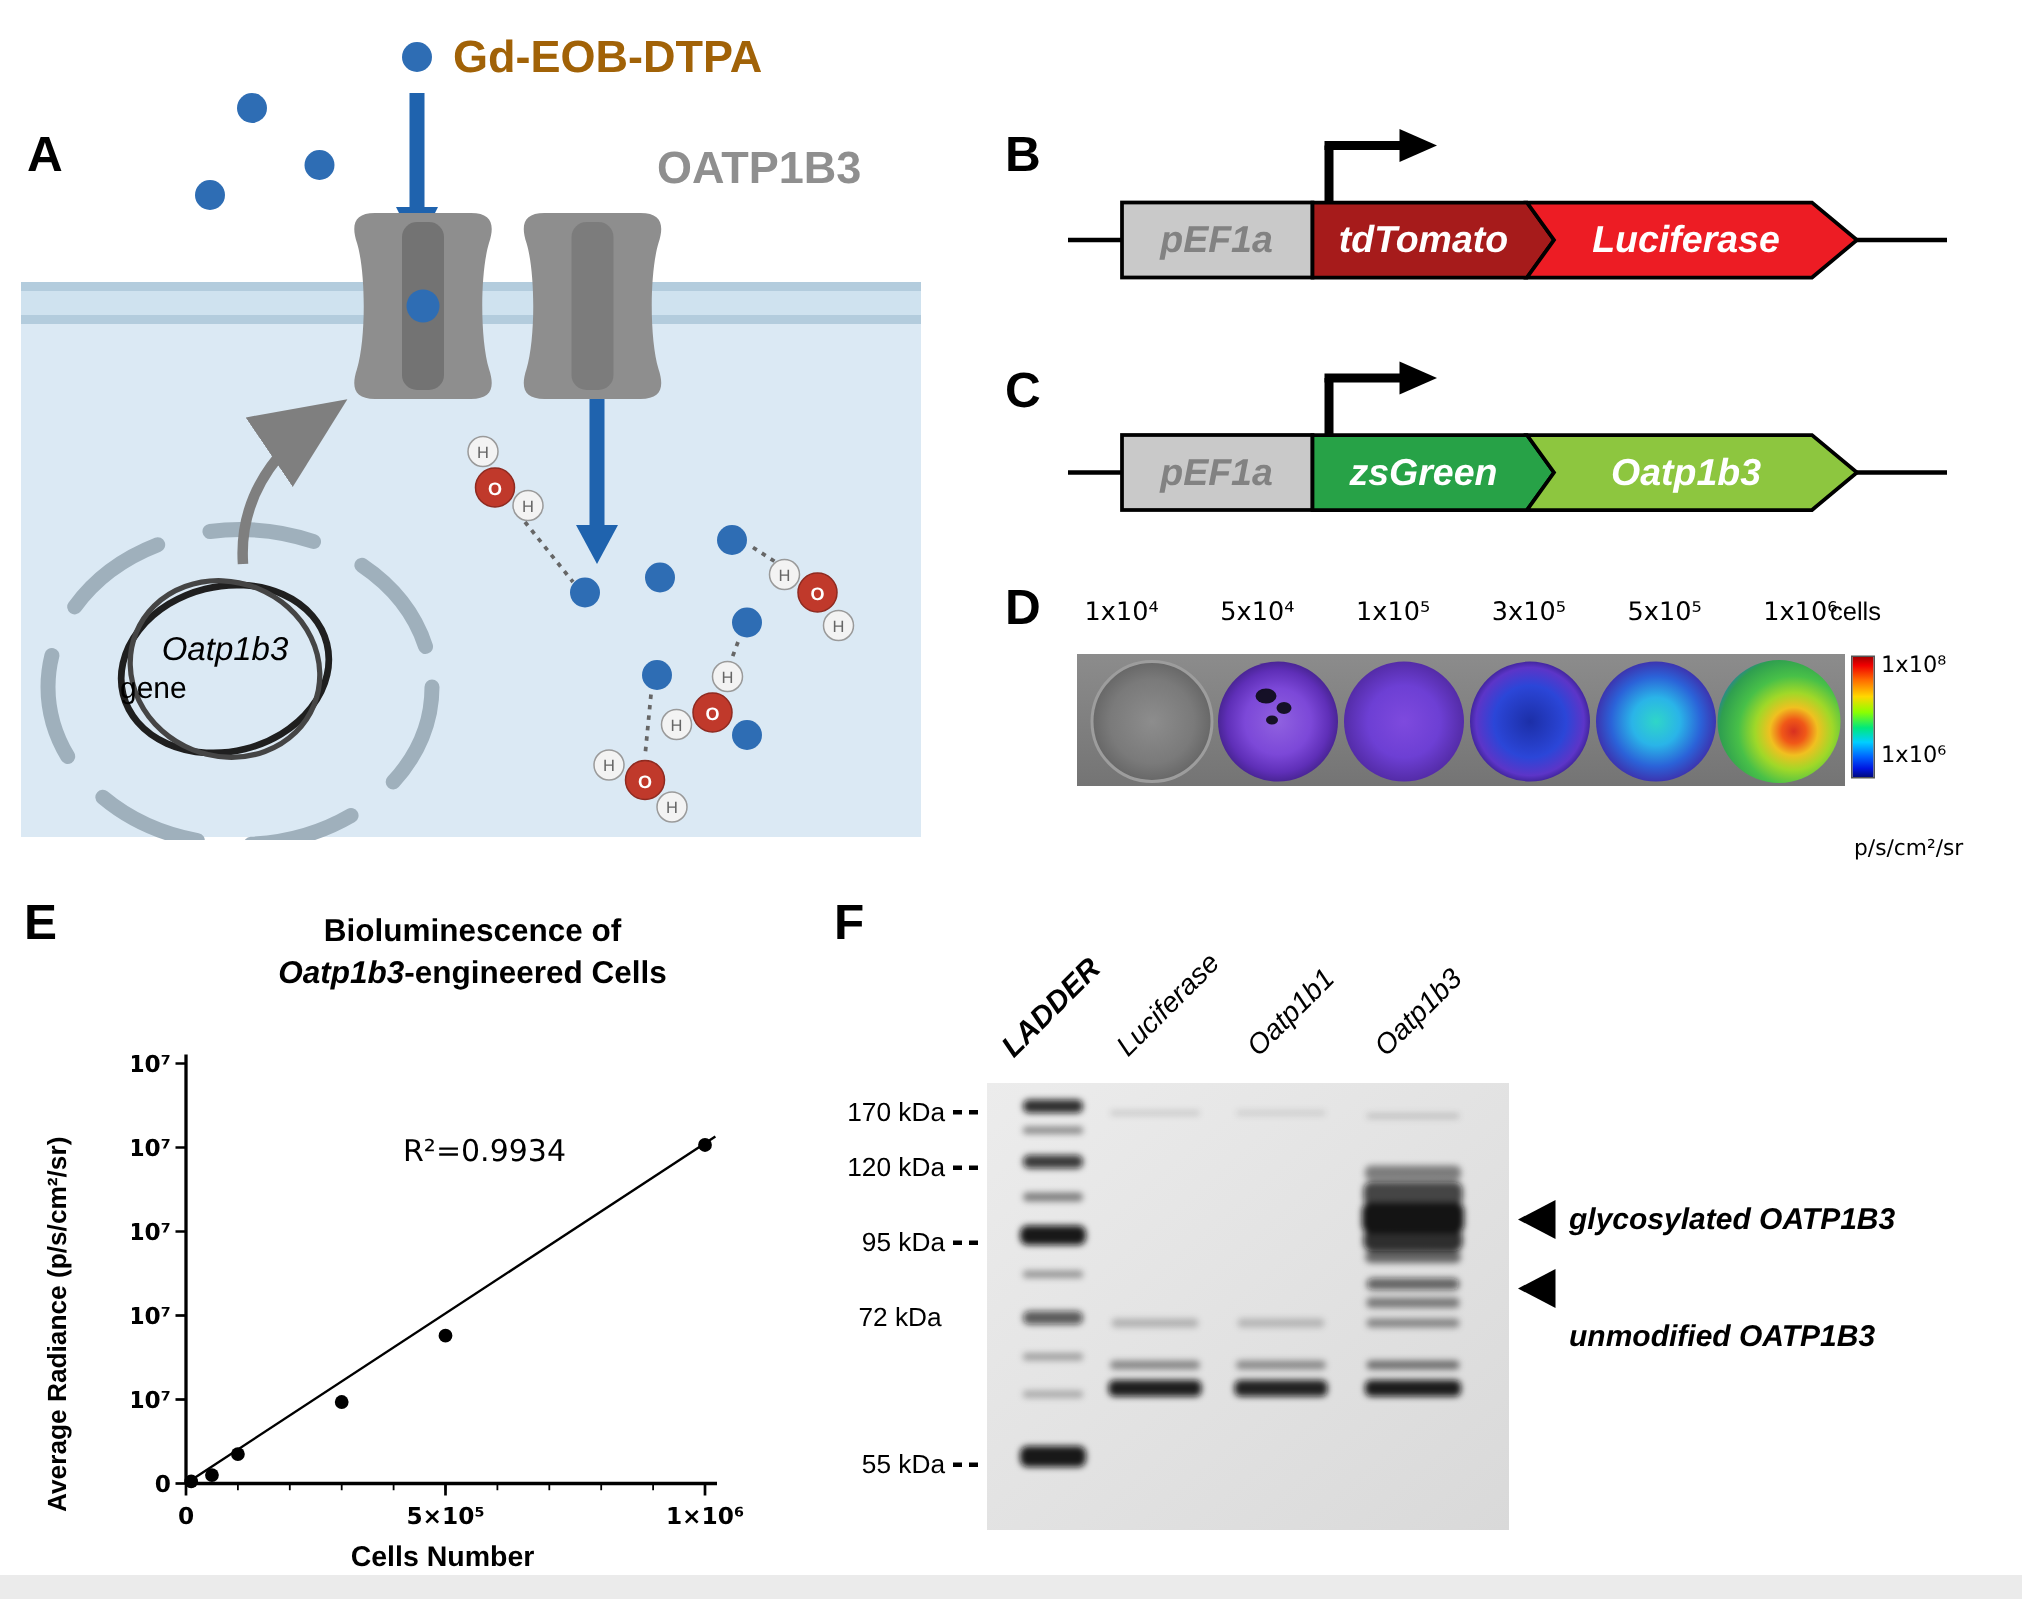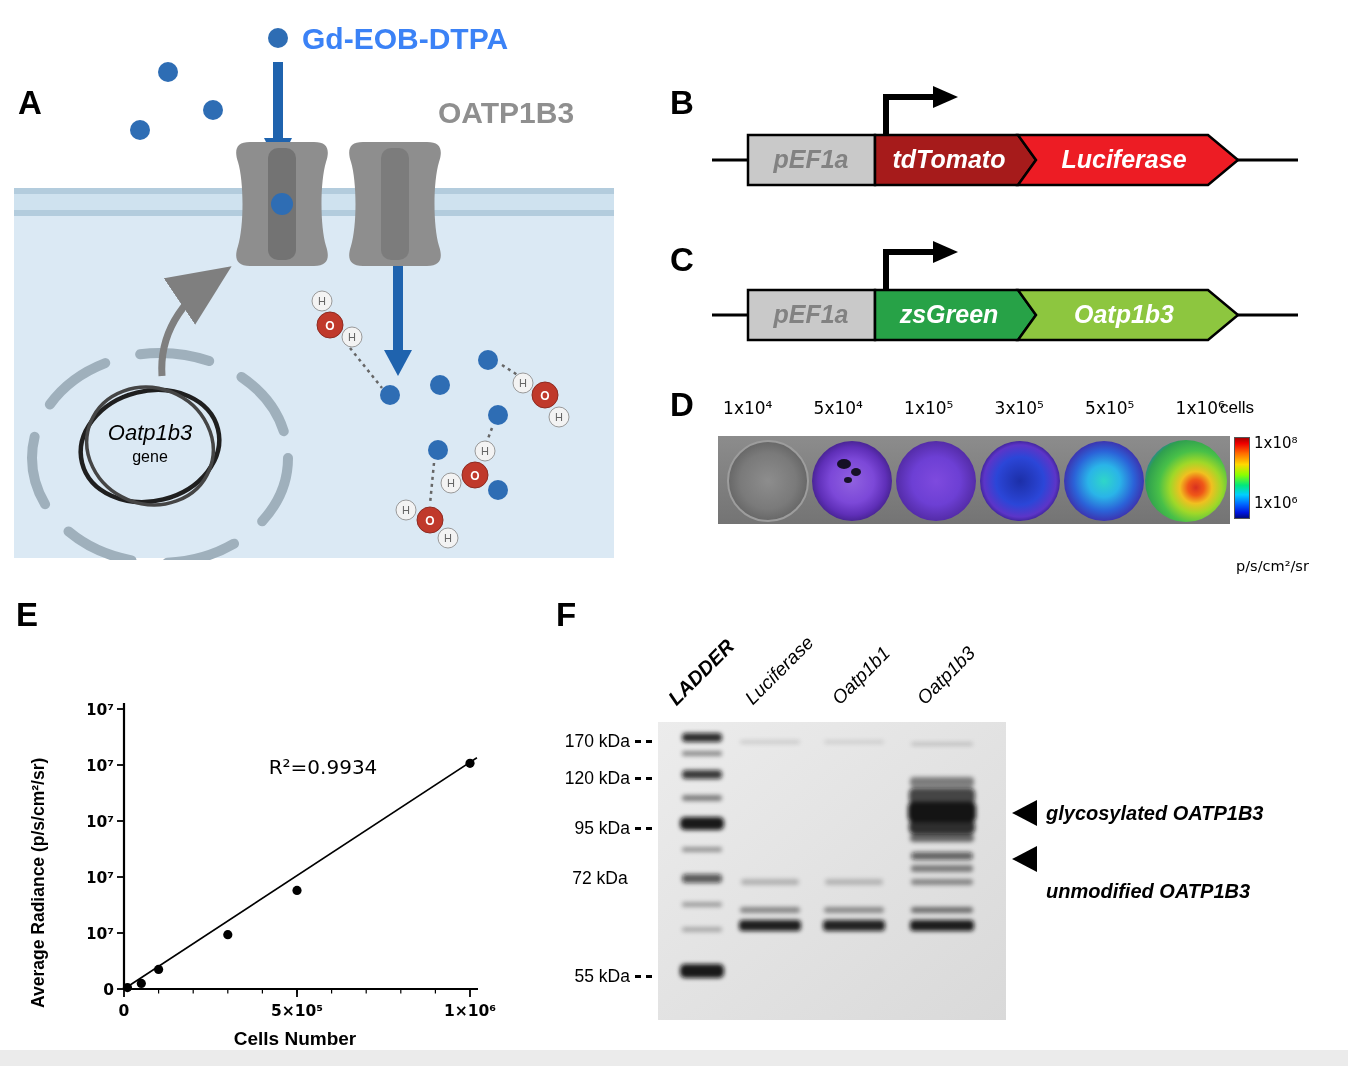--- a/index.html
+++ b/index.html
@@ -1,24 +1,24 @@
 <!DOCTYPE html>
 <html><head>
 <meta charset="utf-8">
 <style>
   html,body{margin:0;padding:0;background:#fff;font-family:"Liberation Sans",sans-serif;color:#000;}
   #figure{position:relative;width:1348px;height:1066px;background:#fff;overflow:hidden;}
   .abs{position:absolute;}
   .plabel{position:absolute;font-weight:bold;font-size:33px;line-height:33px;}
   .sup{font-family:"DejaVu Sans","Liberation Sans",sans-serif;}
   
-  .ligand{position:absolute;left:302px;top:22px;font-weight:bold;font-size:30px;color:#3b82f6;}
+  .ligand{position:absolute;left:302px;top:22px;font-weight:bold;font-size:30px;color:#a16207;}
   .oatp-label{position:absolute;left:438px;top:96px;font-weight:bold;font-size:30px;color:#8f8f8f;}
   .gene-name{position:absolute;left:80px;top:420px;width:140px;text-align:center;font-style:italic;font-size:22px;}
-  .gene-word{position:absolute;left:80px;top:448px;width:140px;text-align:center;font-size:16px;}
+  .gene-word{position:absolute;left:80px;top:448px;width:140px;text-align:left;font-size:20px;}
   
   .count-row{position:absolute;left:718px;top:398px;width:512px;display:flex;gap:31px;}
   .count-row span{flex:1;text-align:center;font-size:17px;}
   .cells-word{position:absolute;left:1220px;top:398px;font-size:17px;}
   .colorbar{position:absolute;left:1234px;top:437px;width:14px;height:80px;border:1px solid #555;
     background:linear-gradient(180deg,#a80000 0%,#f00000 7%,#ff6a00 19%,#ffd800 33%,#8cff00 46%,#00e87c 59%,#00cfff 71%,#0064ff 83%,#0016e0 93%,#000a80 100%);}
   .cbar-max{position:absolute;left:1254px;top:434px;font-size:15px;}
   .cbar-min{position:absolute;left:1254px;top:494px;font-size:15px;}
   .cbar-units{position:absolute;left:1236px;top:520px;font-size:14.5px;margin-top:38px;}
   
@@ -253,20 +253,22 @@
     <circle cx="468" cy="45" r="41" fill="url(#gW6)"></circle>
   </svg>
 
   <div class="colorbar"></div>
   <div class="cbar-max sup">1x10⁸</div>
   <div class="cbar-min sup">1x10⁶</div>
   <div class="cbar-units sup">p/s/cm²/sr</div>
 
   <div class="plabel" style="left:16px;top:598px;">E</div>
   <div class="chart-title">
+    <div>Bioluminescence of</div>
+    <div><span style="font-style:italic;">Oatp1b3</span><span>-engineered Cells</span></div>
   </div>
   <div class="ylab">Average Radiance (p/s/cm²/sr)</div>
   <svg class="abs" style="left:88px;top:692px;" width="430" height="335" viewBox="0 0 430 335">
       <line x1="36" y1="11" x2="36" y2="297" stroke="#000" stroke-width="2.2"></line>
       <line x1="36" y1="297" x2="390" y2="297" stroke="#000" stroke-width="2.2"></line>
       <line x1="29" y1="297" x2="36" y2="297" stroke="#000" stroke-width="1.8"></line>
       <text x="26" y="302.5" text-anchor="end" font-size="15.5" font-weight="bold" font-family="DejaVu Sans, sans-serif">0</text>
       <line x1="29" y1="241" x2="36" y2="241" stroke="#000" stroke-width="1.8"></line>
       <text x="26" y="246.5" text-anchor="end" font-size="15.5" font-weight="bold" font-family="DejaVu Sans, sans-serif">1×10⁷</text>
       <line x1="29" y1="185" x2="36" y2="185" stroke="#000" stroke-width="1.8"></line>

